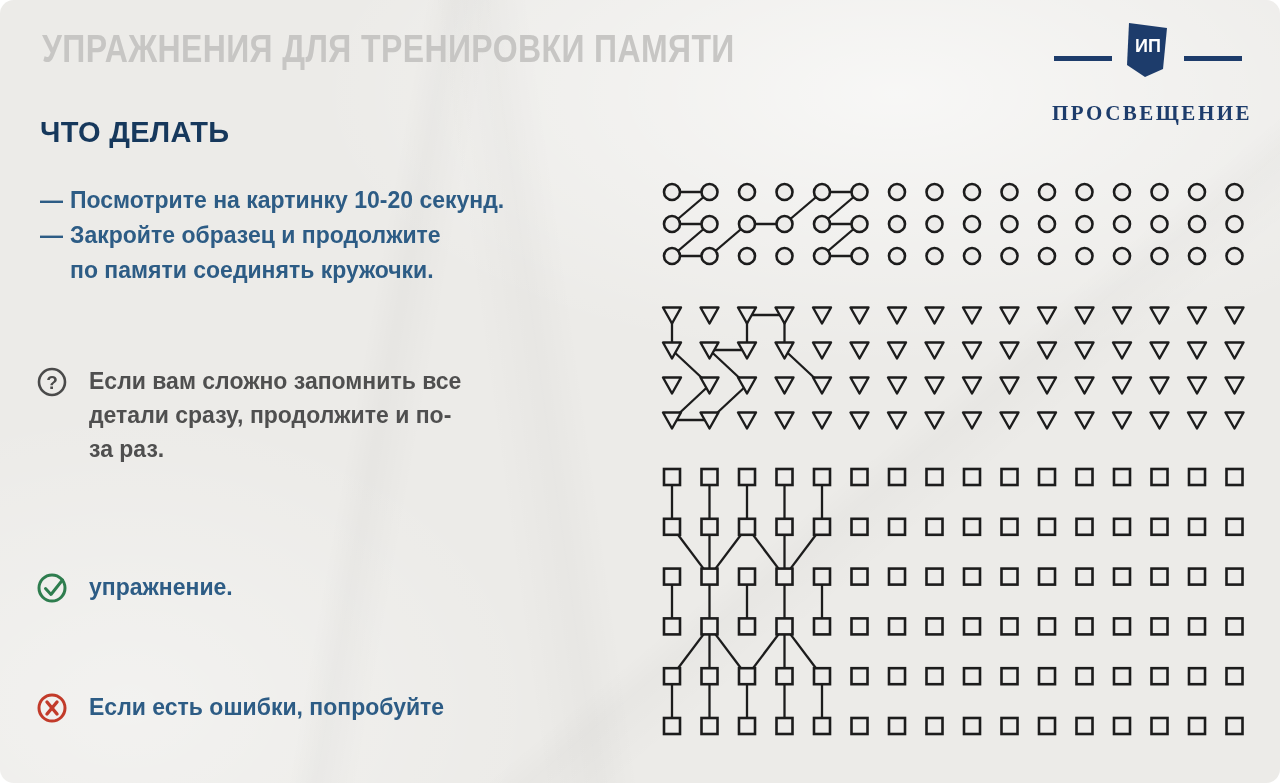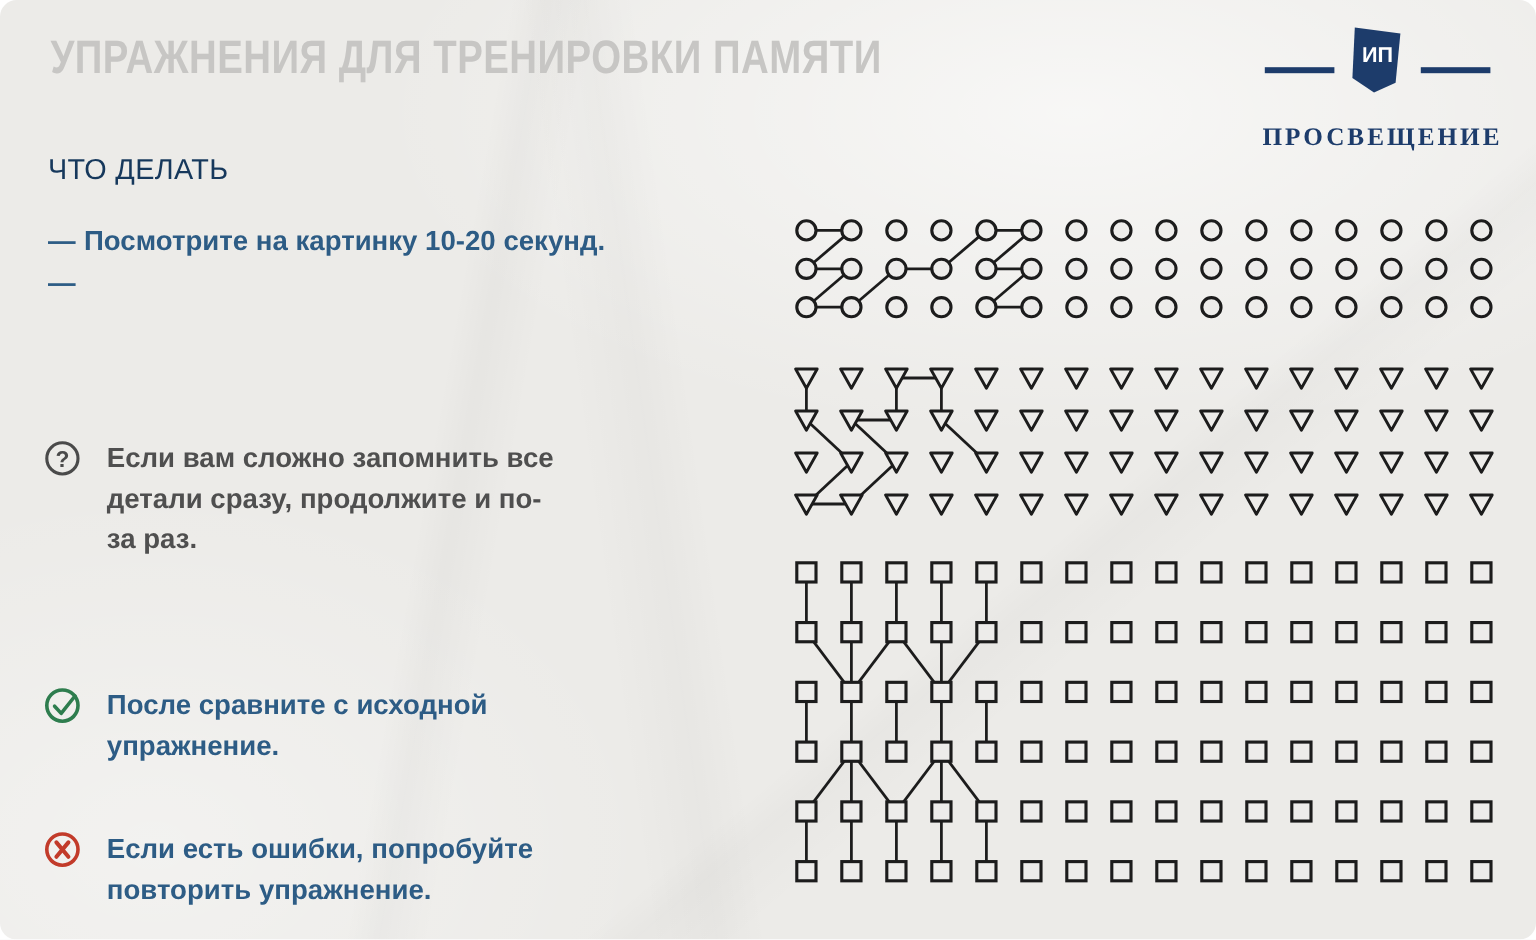--- a/index.html
+++ b/index.html
@@ -17,21 +17,21 @@
   .title{
     position:absolute;left:42px;top:27px;white-space:nowrap;
     font-weight:bold;font-size:39px;letter-spacing:.5px;color:#c7c6c4;
     transform:scaleX(.82);transform-origin:left top;
   }
   .logo{position:absolute;left:1052px;top:20px;width:192px;text-align:center;}
   .logo-name{
     margin-top:19px;font-family:"Liberation Serif","DejaVu Serif",serif;
     font-weight:bold;font-size:21px;letter-spacing:2.5px;color:#1d3c6b;white-space:nowrap;
   }
-  .heading{position:absolute;left:40px;top:128px;font-weight:normal;font-size:24px;color:#16385c;letter-spacing:.3px;}
+  .heading{position:absolute;left:40px;top:116px;font-weight:bold;font-size:29px;color:#16385c;letter-spacing:.3px;}
   .bullets{position:absolute;left:40px;top:183px;color:#2d5c85;font-weight:600;font-size:23px;}
   .bullet{display:flex;}
   .bullet .dash{width:30px;line-height:35px;flex:0 0 30px;}
   .bullet .b-line{line-height:35px;}
   .tip{position:absolute;left:36px;display:flex;align-items:flex-start;}
   .tip .tip-icon{flex:0 0 33px;margin-top:1px;}
   .tip .tip-lines{margin-left:20px;font-weight:600;font-size:23px;line-height:34px;}
   .puzzle{position:absolute;}
 </style>
 </head>
@@ -55,20 +55,24 @@
 
   <div class="bullets" id="bullets">
       <div class="bullet">
         <span class="dash">—</span>
         <div>
           <div class="b-line">Посмотрите на картинку 10-20 секунд.</div>
         </div>
       </div>
       <div class="bullet">
         <span class="dash">—</span>
+        <div>
+          <div class="b-line">Закройте образец и продолжите</div>
+          <div class="b-line">по памяти соединять кружочки.</div>
+        </div>
       </div>
     </div>
 
   <div id="tips">
       <div class="tip" style="top: 364px;">
         <svg width="33" height="34" viewBox="0 0 33 34" class="tip-icon">
           <circle cx="16" cy="17" r="13" fill="none" stroke="#4a4a4a" stroke-width="2.6"></circle>
           <text x="16" y="24" text-anchor="middle" font-size="19" font-weight="bold" fill="#4a4a4a">?</text>
         </svg>
         <div class="tip-lines" style="color: rgb(79, 79, 79);">
@@ -76,33 +80,31 @@
           <div>детали сразу, продолжите и по-</div>
           <div>за раз.</div>
         </div>
       </div>
       <div class="tip" style="top: 570px;">
         <svg width="33" height="34" viewBox="0 0 33 34" class="tip-icon">
           <circle cx="16" cy="17" r="13" fill="none" stroke="#2e7d4e" stroke-width="3"></circle>
           <path d="M9.5,17.5 L15,23.5 L26.5,9" fill="none" stroke="#2e7d4e" stroke-width="3" stroke-linecap="round" stroke-linejoin="round"></path>
         </svg>
         <div class="tip-lines" style="color: rgb(45, 92, 133);">
-          <div>После сравните с исходной</div>
           <div>упражнение.</div>
         </div>
       </div>
       <div class="tip" style="top: 690px;">
         <svg width="33" height="34" viewBox="0 0 33 34" class="tip-icon">
           <circle cx="16" cy="17" r="13" fill="none" stroke="#c23b2a" stroke-width="3"></circle>
           <line x1="11" y1="11" x2="21" y2="23" stroke="#c23b2a" stroke-width="3.4" stroke-linecap="round"></line>
           <line x1="21" y1="11" x2="11" y2="23" stroke="#c23b2a" stroke-width="3.4" stroke-linecap="round"></line>
         </svg>
         <div class="tip-lines" style="color: rgb(45, 92, 133);">
           <div>Если есть ошибки, попробуйте</div>
-          <div>повторить упражнение.</div>
         </div>
       </div>
     </div>
 
   <div id="puzzles">
       <svg width="602.5" height="98" class="puzzle" style="left: 652px; top: 174px;">
         <g>
           <line x1="20" y1="18" x2="57.5" y2="18" stroke="#1c1c1c" stroke-width="2.3"></line>
           <line x1="57.5" y1="18" x2="20" y2="50" stroke="#1c1c1c" stroke-width="2.3"></line>
           <line x1="20" y1="50" x2="57.5" y2="50" stroke="#1c1c1c" stroke-width="2.3"></line>

